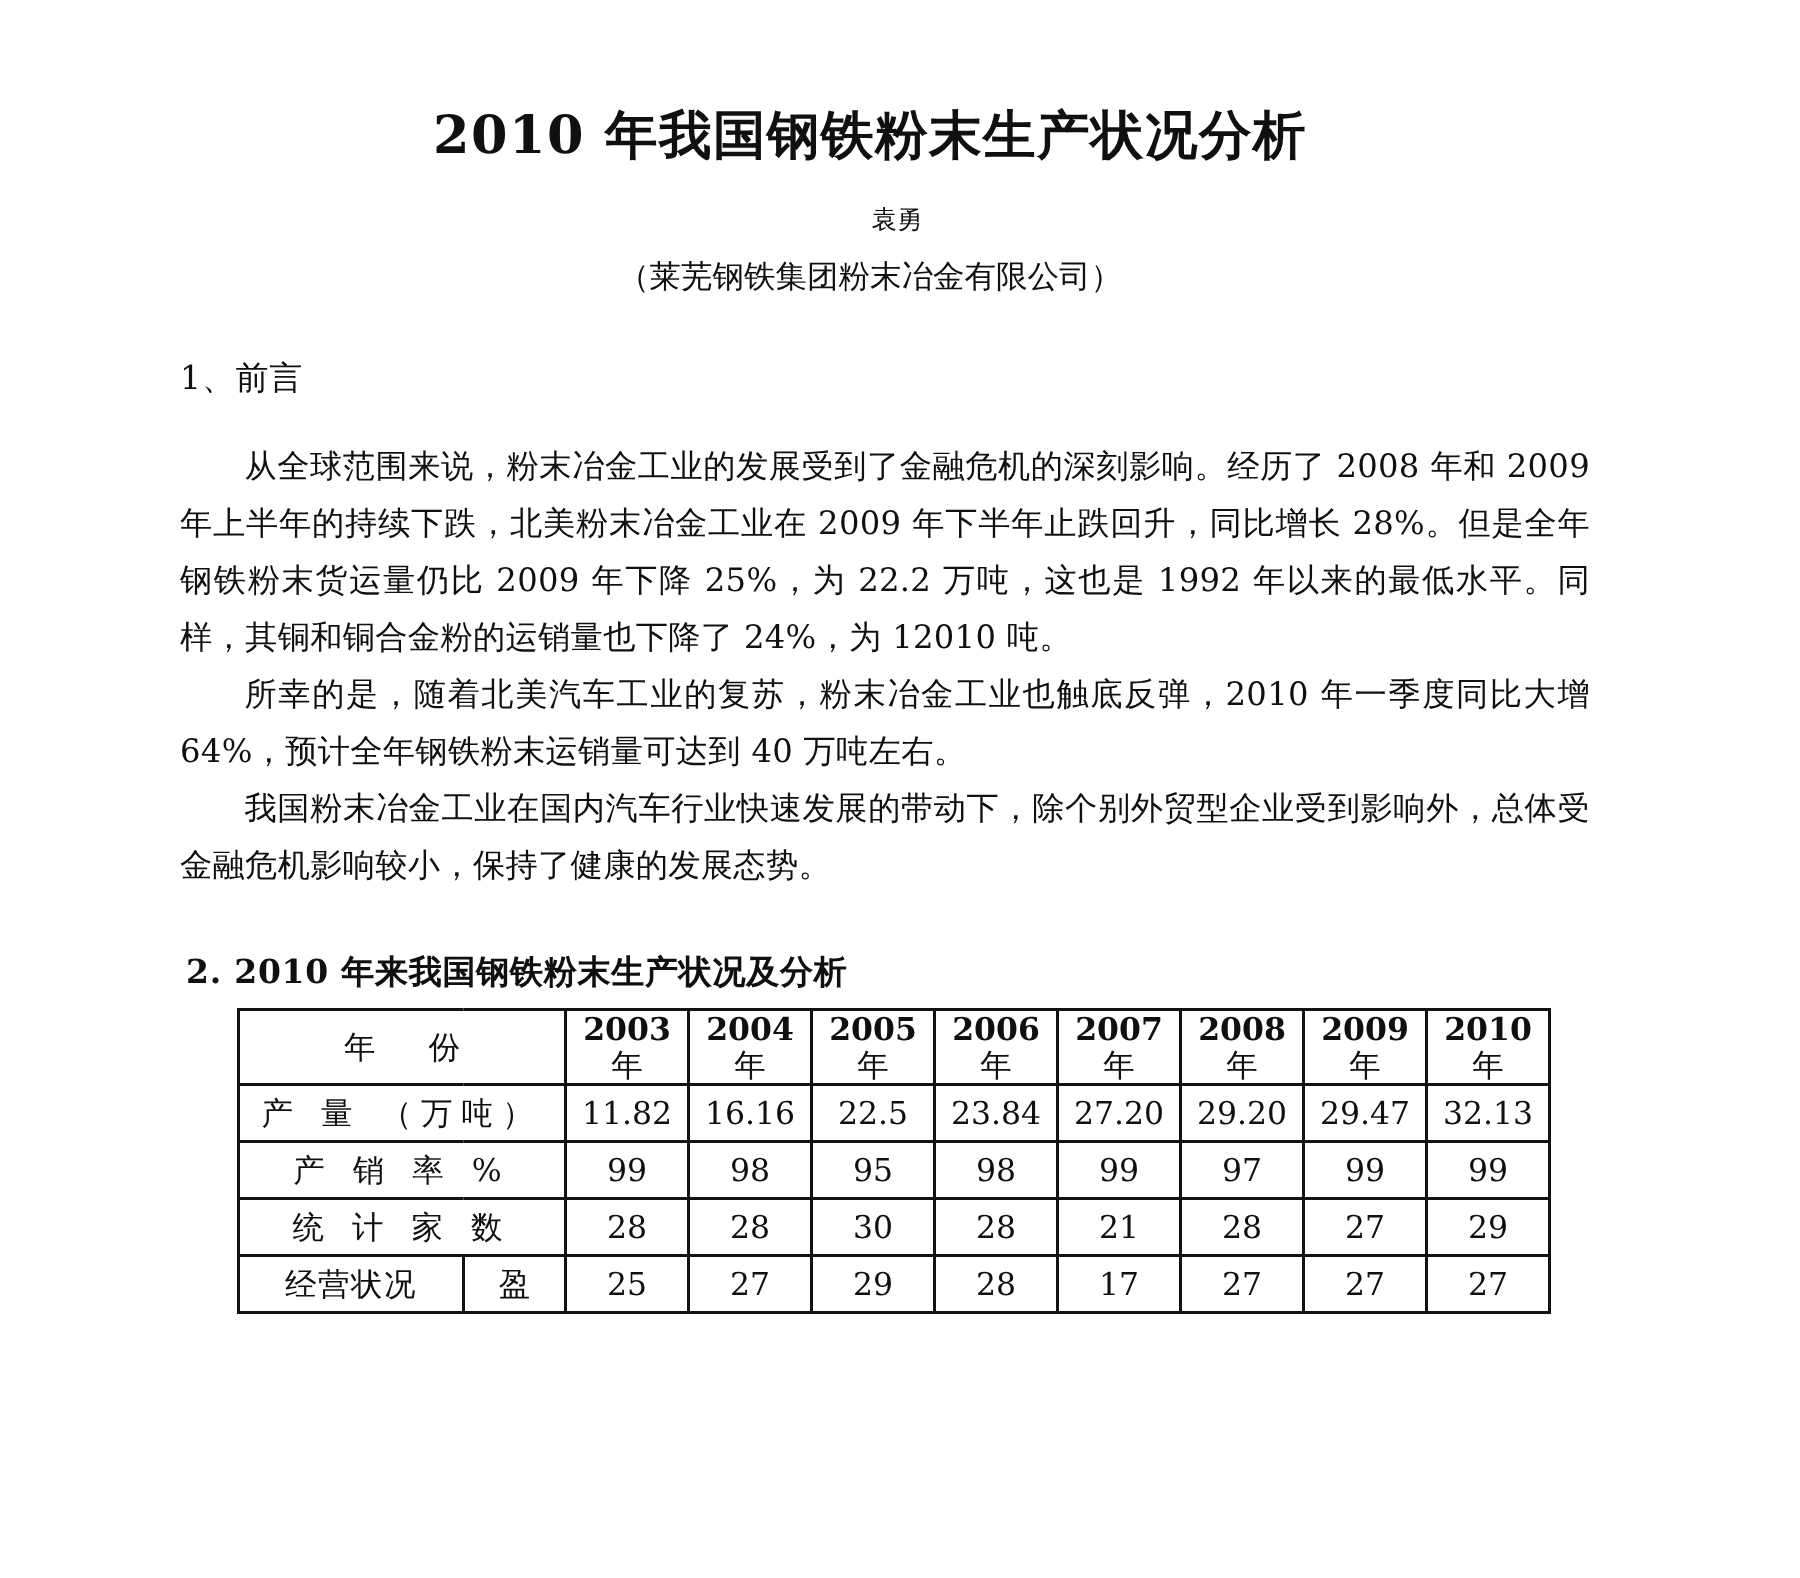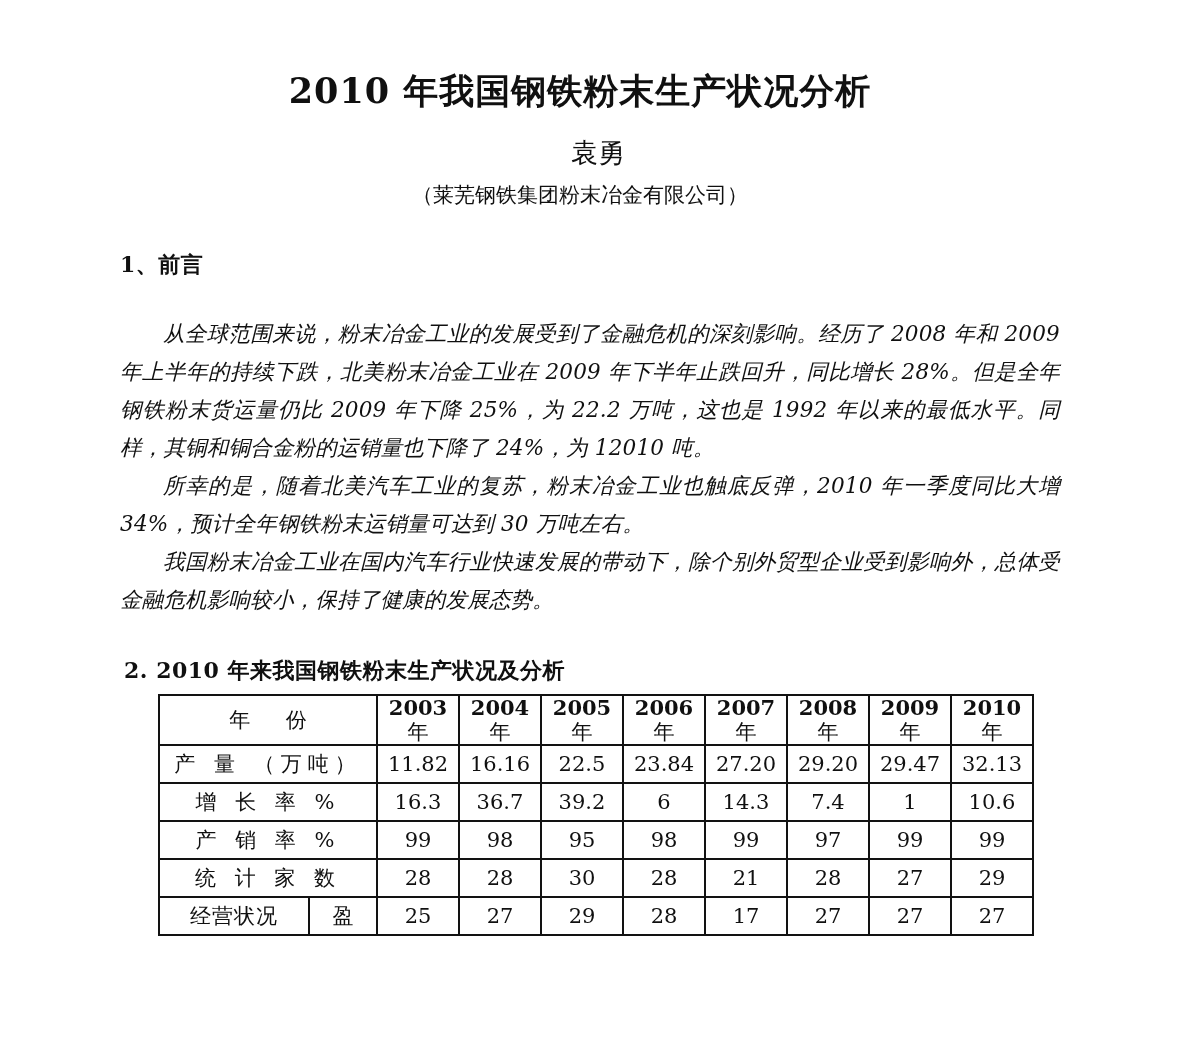--- a/index.html
+++ b/index.html
@@ -29,21 +29,21 @@
     font-size: 35px;
     font-weight: bold;
     letter-spacing: 1px;
     margin: 0;
     padding-top: 72px;
     line-height: 1.1;
     font-family: "DejaVu Serif", "Liberation Serif", serif;
   }
   .doc-author {
     text-align: center;
-    font-size: 27px;
+    font-size: 17px;
     margin: 0;
     padding-top: 27px;
     line-height: 1.1;
     padding-left: 36px;
   }
   .doc-affiliation {
     text-align: center;
     font-size: 21px;
     margin: 0;
     padding-top: 17px;
@@ -51,29 +51,28 @@
   }
 
   
   .body-area {
     padding: 0 100px 0 120px;
     margin-top: 44px;
   }
 
   .section-heading {
     font-size: 22px;
-    font-weight: bold;
+    font-weight: normal;
     margin: 0;
     line-height: 1.2;
     letter-spacing: 0.5px;
   }
 
   .para-block {
-    margin-top: 37px;
-    font-style: italic;
+    margin-top: 26px;
   }
 
   p.para {
     font-size: 21.5px;
     line-height: 38px;
     margin: 0;
     text-align: justify;
     text-justify: inter-ideograph;
     text-indent: 2em;
     letter-spacing: 0.2px;
@@ -156,21 +155,21 @@
   <h1 class="doc-title">2010 年我国钢铁粉末生产状况分析</h1>
   <div class="doc-author">袁勇</div>
   <div class="doc-affiliation">（莱芜钢铁集团粉末冶金有限公司）</div>
 
   <div class="body-area">
 
     <h2 class="section-heading">1、前言</h2>
 
     <div class="para-block">
       <p class="para">从全球范围来说，粉末冶金工业的发展受到了金融危机的深刻影响。经历了 2008 年和 2009 年上半年的持续下跌，北美粉末冶金工业在 2009 年下半年止跌回升，同比增长 28%。但是全年钢铁粉末货运量仍比 2009 年下降 25%，为 22.2 万吨，这也是 1992 年以来的最低水平。同样，其铜和铜合金粉的运销量也下降了 24%，为 12010 吨。</p>
-      <p class="para">所幸的是，随着北美汽车工业的复苏，粉末冶金工业也触底反弹，2010 年一季度同比大增 34%，预计全年钢铁粉末运销量可达到 30 万吨左右。</p>
+      <p class="para">所幸的是，随着北美汽车工业的复苏，粉末冶金工业也触底反弹，2010 年一季度同比大增 64%，预计全年钢铁粉末运销量可达到 40 万吨左右。</p>
       <p class="para">我国粉末冶金工业在国内汽车行业快速发展的带动下，除个别外贸型企业受到影响外，总体受金融危机影响较小，保持了健康的发展态势。</p>
     </div>
 
     <h2 class="section-heading-2">2. 2010 年来我国钢铁粉末生产状况及分析</h2>
 
 
     <div class="table-wrap">
       <table class="data-table">
         <colgroup>
           <col style="width:150px">
@@ -232,31 +231,20 @@
             <td class="numcell">11.82</td>
             <td class="numcell">16.16</td>
             <td class="numcell">22.5</td>
             <td class="numcell">23.84</td>
             <td class="numcell">27.20</td>
             <td class="numcell">29.20</td>
             <td class="numcell">29.47</td>
             <td class="numcell">32.13</td>
           </tr>
 
-          <tr>
-            <td class="rowlabel" colspan="2">增 长 率 %</td>
-            <td class="numcell">16.3</td>
-            <td class="numcell">36.7</td>
-            <td class="numcell">39.2</td>
-            <td class="numcell">6</td>
-            <td class="numcell">14.3</td>
-            <td class="numcell">7.4</td>
-            <td class="numcell">1</td>
-            <td class="numcell">10.6</td>
-          </tr>
 
           <tr>
             <td class="rowlabel" colspan="2">产 销 率 %</td>
             <td class="numcell">99</td>
             <td class="numcell">98</td>
             <td class="numcell">95</td>
             <td class="numcell">98</td>
             <td class="numcell">99</td>
             <td class="numcell">97</td>
             <td class="numcell">99</td>

